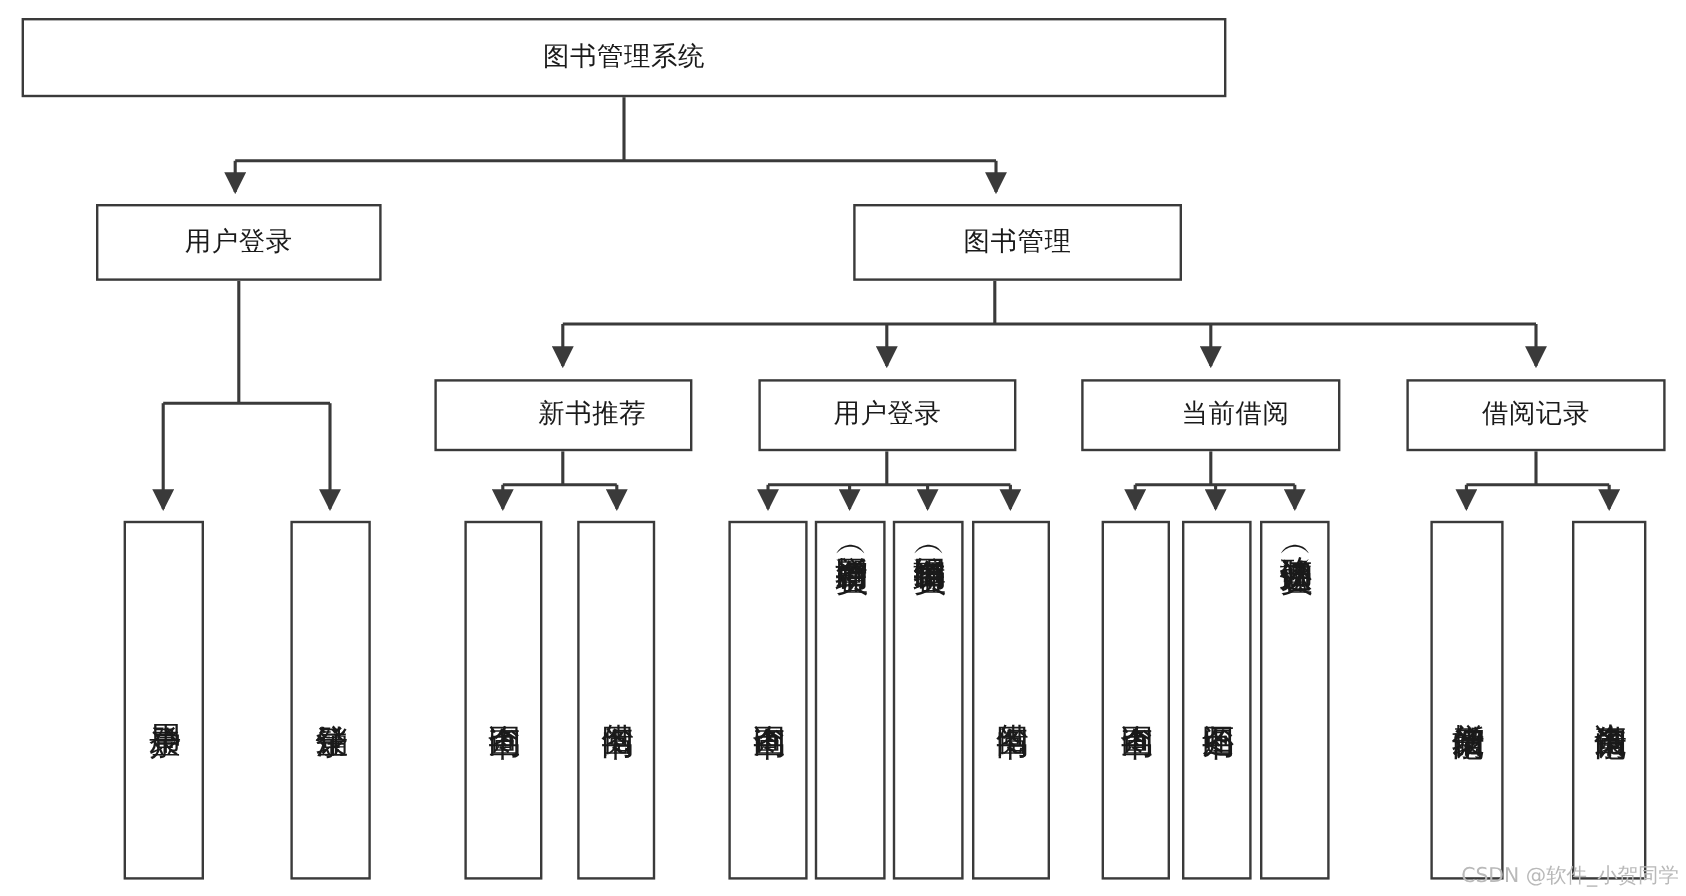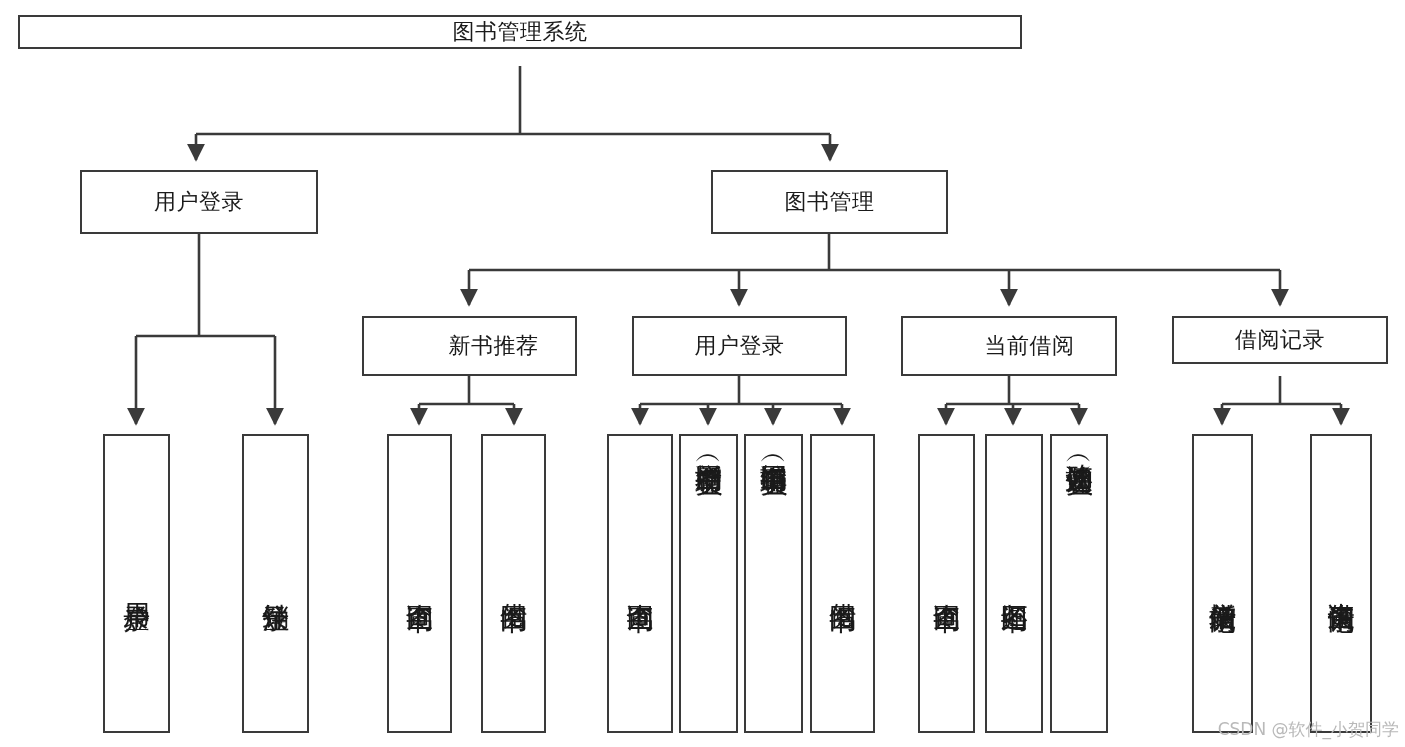--- a/index.html
+++ b/index.html
@@ -122,45 +122,45 @@
       <path d="M 1013 404 L 1013 424" marker-end="url(#arrow)"></path>
       <path d="M 1079 404 L 1079 424" marker-end="url(#arrow)"></path>
 
       <path d="M 1280 376 L 1280 404"></path>
       <path d="M 1222 404 L 1341 404"></path>
       <path d="M 1222 404 L 1222 424" marker-end="url(#arrow)"></path>
       <path d="M 1341 404 L 1341 424" marker-end="url(#arrow)"></path>
     </g>
   </svg>
 
-  <div class="node root horiz" style="left:18px; top:15px; width:1004px; height:34px;">
+  <div class="node root horiz" style="left:18px; top:15px; width:1004px; height:66px;">
     <span class="node-label">图书管理系统</span>
   </div>
 
   <div class="node horiz" style="left:80px; top:170px; width:238px; height:64px;">
     <span class="node-label">用户登录</span>
   </div>
 
-  <div class="node horiz" style="left:711px; top:170px; width:237px; height:64px;">
+  <div class="node horiz" style="left:711px; top:170px; width:274px; height:64px;">
     <span class="node-label">图书管理</span>
   </div>
 
   <div class="node horiz" style="left:362px; top:316px; width:215px; height:60px;padding-left:48px;">
     <span class="node-label">新书推荐</span>
   </div>
 
   <div class="node horiz" style="left:632px; top:316px; width:215px; height:60px;">
     <span class="node-label">用户登录</span>
   </div>
 
   <div class="node horiz" style="left:901px; top:316px; width:216px; height:60px;padding-left:41px;">
     <span class="node-label">当前借阅</span>
   </div>
 
-  <div class="node horiz" style="left:1172px; top:316px; width:216px; height:48px;">
+  <div class="node horiz" style="left:1172px; top:316px; width:216px; height:60px;">
     <span class="node-label">借阅记录</span>
   </div>
 
   <div class="node vert centered" style="left:103px; top:434px; width:67px; height:299px;">
     <span class="node-label">用户登录</span>
   </div>
 
   <div class="node vert centered" style="left:242px; top:434px; width:67px; height:299px;">
     <span class="node-label">注销登录</span>
   </div>

